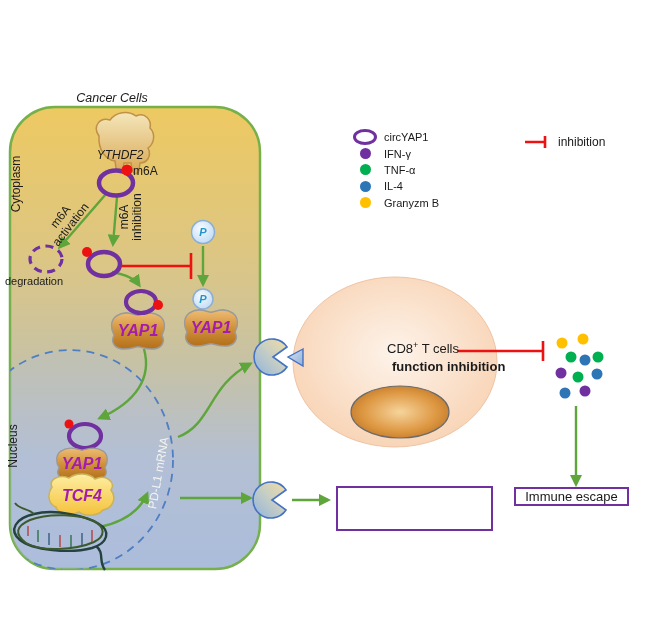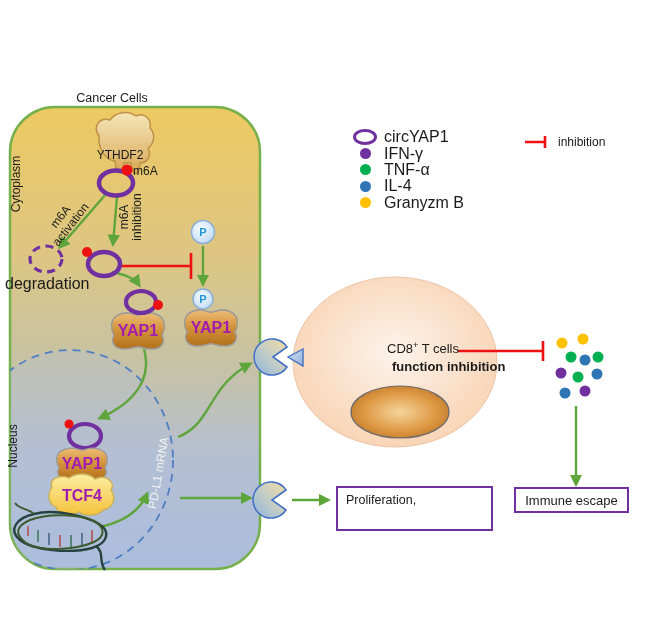--- a/index.html
+++ b/index.html
@@ -1,37 +1,37 @@
 <!DOCTYPE html>
 <html><head>
 <meta charset="utf-8">
 <style>
   html,body{margin:0;padding:0;background:#ffffff;}
   #stage{position:relative;width:645px;height:644px;background:#ffffff;overflow:hidden;
          font-family:"Liberation Sans", sans-serif;color:#1a1a1a;}
   #shapes{position:absolute;left:0;top:0;}
   .lbl{position:absolute;white-space:nowrap;font-size:12px;line-height:1.1;}
-  .ctr{transform:translate(-50%,-50%);}
+  .ctr{transform:translate(-50%,-50%);font-style:italic;}
   .rot90{transform:translate(-50%,-50%) rotate(-90deg);}
   .rot52{transform:translate(-50%,-50%) rotate(-52deg);text-align:center;white-space:normal;width:80px;}
   .rot90m{transform:translate(-50%,-50%) rotate(-90deg);text-align:center;}
   .rot80{transform:translate(-50%,-50%) rotate(-80deg);color:#f5f5f0;font-size:12px;}
   .plabel{font-weight:bold;font-size:11px;color:#2095d0;}
   .blob-label{font-weight:bold;font-size:16px;color:#a21caf;}
   .box{position:absolute;background:#ffffff;border:2px solid #7030a0;box-sizing:border-box;}
   #prolif-box{left:336px;top:486px;width:157px;height:45px;font-size:12.5px;padding:3px 8px;line-height:1.5;}
-  #escape-box{left:514px;top:487px;width:115px;height:26px;font-size:13px;display:flex;align-items:center;justify-content:center;}
+  #escape-box{left:514px;top:487px;width:115px;height:19px;font-size:13px;display:flex;align-items:center;justify-content:center;}
   #cd8-text{left:340px;top:339px;font-size:13px;line-height:1.35;margin-left:47px;}
   #cd8-text sup{font-size:9px;}
   #legend-left{position:absolute;left:352px;top:129px;}
   #legend-left .row{display:flex;align-items:center;height:16.4px;}
   #legend-left .sw{width:26px;display:flex;justify-content:center;margin-right:6px;}
   #legend-left .dot{width:11px;height:11px;border-radius:50%;}
   #legend-left .ring{width:18px;height:10px;border:3px solid #7030a0;border-radius:50%;}
-  #legend-left .lab{font-size:16px;}
+  #legend-left .lab{font-size:11px;}
   #legend-right{position:absolute;left:518px;top:131px;}
   #legend-right .row{display:flex;align-items:center;height:21.5px;}
   #legend-right .ic{width:36px;display:flex;justify-content:center;margin-right:4px;}
   #legend-right .lab{font-size:12px;}
 </style>
 </head>
 <body>
 
 <div id="stage">
 
@@ -184,39 +184,38 @@
 
 <div class="lbl rot52" style="left:66px;top:221px;">
   <div>m6A</div>
   <div>activation</div>
 </div>
 <div class="lbl rot90m" style="left:131px;top:217px;">
   <div>m6A</div>
   <div>inhibition</div>
 </div>
 
-<div class="lbl" style="left:5px;top:275px;font-size:16px;">degradation</div>
+<div class="lbl" style="left:5px;top:275px;font-size:11px;">degradation</div>
 
 <div class="lbl ctr plabel" style="left:203px;top:232px;">P</div>
 <div class="lbl ctr plabel" style="left:203px;top:299px;">P</div>
 
 <div class="lbl ctr blob-label" style="left:138px;top:331px;">YAP1</div>
 <div class="lbl ctr blob-label" style="left:211px;top:328px;">YAP1</div>
 <div class="lbl ctr blob-label" style="left:82px;top:464px;">YAP1</div>
 <div class="lbl ctr blob-label" style="left:82px;top:496px;">TCF4</div>
 
 <div class="lbl rot80" style="left:159px;top:473px;">PD-L1 mRNA</div>
 
 <div class="lbl" id="cd8-text">
   <div><span>CD8</span><sup>+</sup><span> T cells</span></div>
   <div style="padding-left:5px;font-weight:bold;">function inhibition</div>
 </div>
 
 <div class="box" id="prolif-box">
-  <div>Proliferation,</div>
 </div>
 <div class="box" id="escape-box">
   <span>Immune escape</span>
 </div>
 
 <div id="legend-left">
   <div class="row">
     <span class="sw">
           <span class="ring"></span>
         </span>

